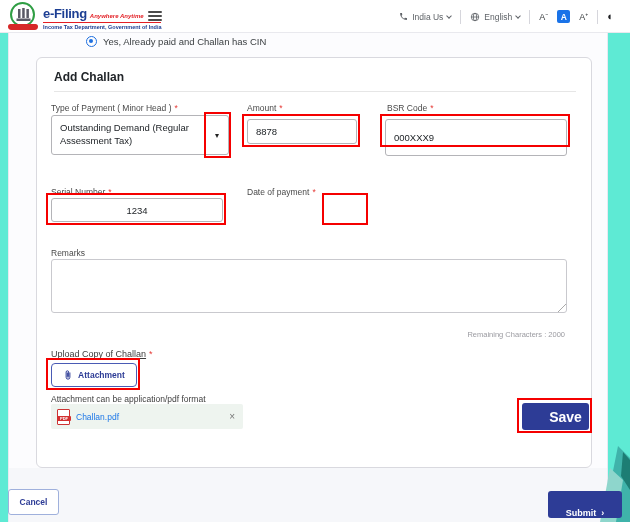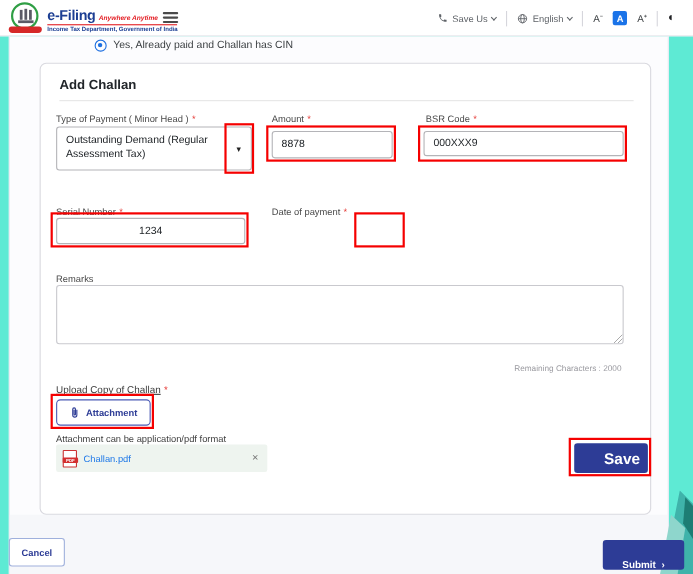--- a/index.html
+++ b/index.html
@@ -123,21 +123,21 @@
         <i></i>
         <i></i>
         <i></i>
       </div>
 
     <div class="hd-right">
       <div class="hd-item">
         <svg width="9" height="9" viewBox="0 0 24 24">
           <path fill="#5f6368" d="M6.6 10.8c1.5 3 3.9 5.4 6.9 6.9l2.3-2.3c.3-.3.7-.4 1-.2 1.1.4 2.3.6 3.5.6.6 0 1 .4 1 1V20c0 .6-.4 1-1 1C10.8 21 3 13.2 3 3.7c0-.6.4-1 1-1h3.2c.6 0 1 .4 1 1 0 1.2.2 2.4.6 3.5.1.3 0 .7-.2 1l-2.3 2.3z"></path>
         </svg>
-        <span>Save Us</span>
+        <span>India Us</span>
         <span class="chev"></span>
       </div>
       <div class="hd-sep"></div>
       <div class="hd-item">
         <svg width="10" height="10" viewBox="0 0 24 24">
           <circle cx="12" cy="12" r="9" fill="none" stroke="#5f6368" stroke-width="2"></circle>
           <ellipse cx="12" cy="12" rx="4" ry="9" fill="none" stroke="#5f6368" stroke-width="2"></ellipse>
           <line x1="3" y1="12" x2="21" y2="12" stroke="#5f6368" stroke-width="2"></line>
         </svg>
         <span>English</span>
@@ -174,21 +174,21 @@
       <span>BSR Code</span><span class="req">*</span>
     </div>
 
     <div class="select-box">
       <span class="select-text">Outstanding Demand (Regular Assessment Tax)</span>
       <span class="select-arrow">▾</span>
     </div>
     <div class="inp" style="left:210px; top:61px; width:110px; height:25px;">
       <span>8878</span>
     </div>
-    <div class="inp" style="left:348px; top:61px; width:182px; height:23px;">
+    <div class="inp" style="left:348px; top:61px; width:182px; height:37px;">
       <span>000XXX9</span>
     </div>
 
     <div class="f-label" style="left:14px; top:129px;">
       <span>Serial Number</span><span class="req">*</span>
     </div>
     <div class="f-label" style="left:210px; top:129px;">
       <span>Date of payment</span><span class="req">*</span>
     </div>
 

